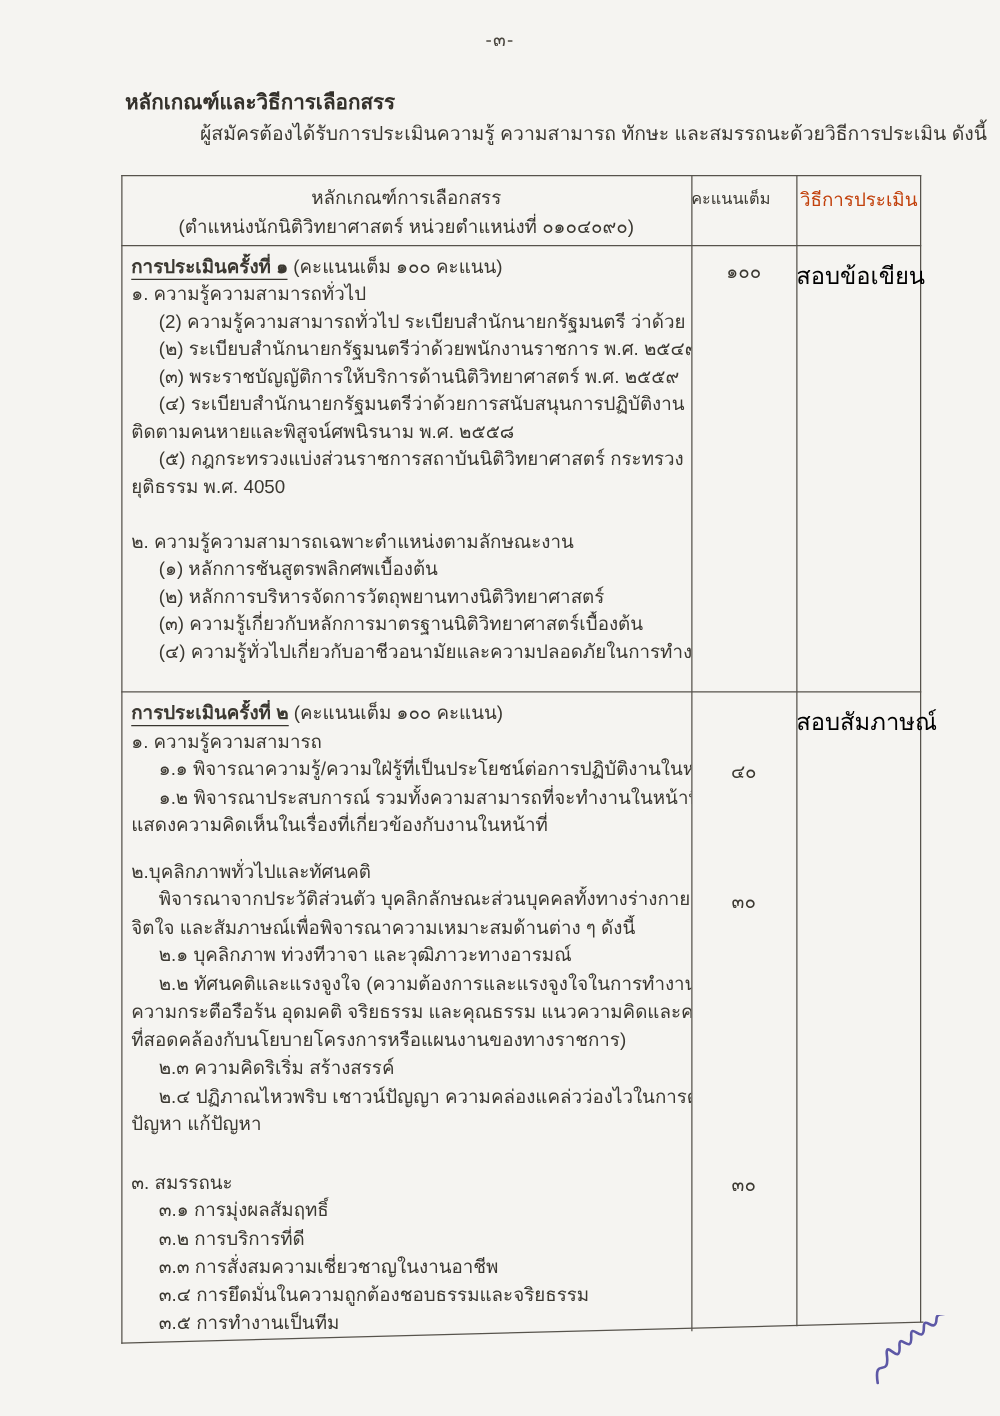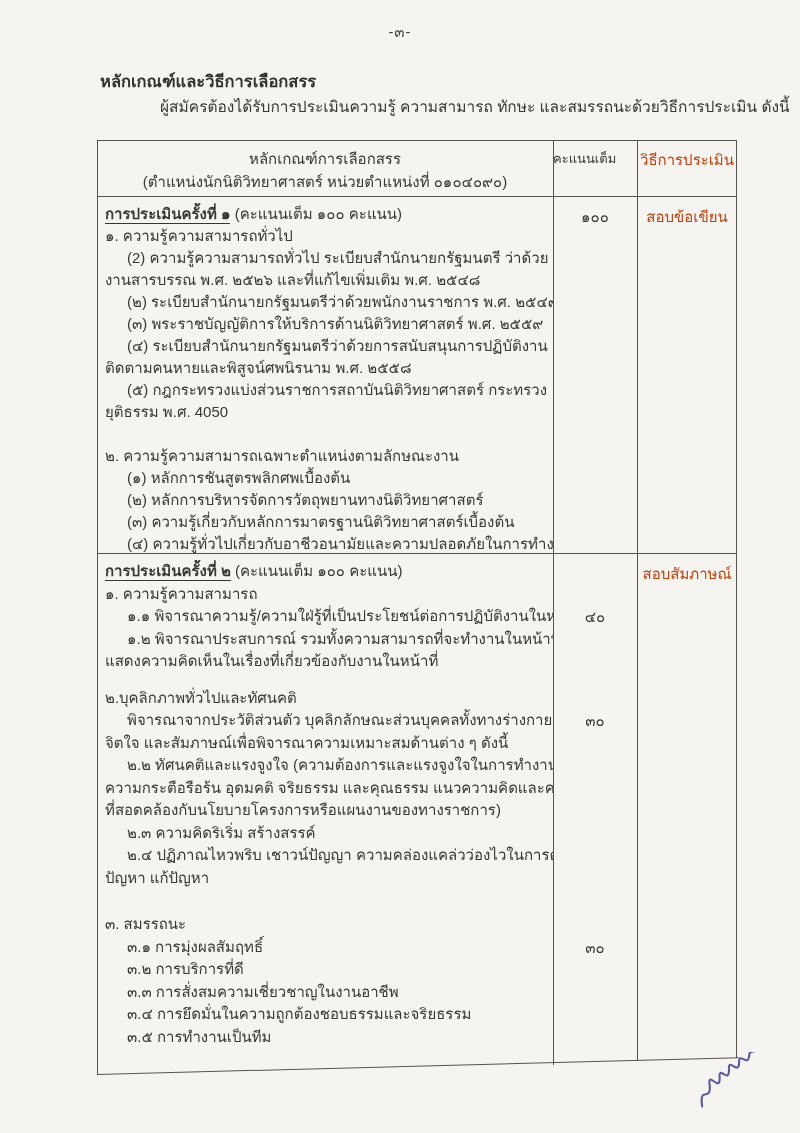--- a/index.html
+++ b/index.html
@@ -57,21 +57,21 @@
   .trest{font-size:15px;}
   .scorecell1{position:absolute;left:456px;top:57px;width:84px;text-align:center;}
   .scorecell1 .score{margin-top:8px;font-size:15px;color:#3b3831;}
   .scorecell2{position:absolute;left:456px;top:414px;width:84px;height:520px;}
   .scorecell2 .score{position:absolute;left:0;width:84px;text-align:center;font-size:15px;color:#3b3831;}
   .score.pos0{top:51px;}
   .score.pos1{top:155px;}
   .score.pos2{top:382px;}
   .methodcell1{position:absolute;left:540px;top:57px;width:100px;text-align:center;}
   .methodcell2{position:absolute;left:540px;top:414px;width:100px;text-align:center;}
-  .method{margin-top:8px;font-size:15px;color:#c2410c;white-space:nowrap;}
+  .method{margin-top:8px;font-size:19px;color:#000000;white-space:nowrap;}
   .signature{position:absolute;left:686px;top:1052px;width:92px;height:56px;}
 </style>
 </head>
 <body>
 
 <div>
 
   <div class="pagenum">-๓-</div>
   <div class="heading">หลักเกณฑ์และวิธีการเลือกสรร</div>
   <div class="intro">ผู้สมัครต้องได้รับการประเมินความรู้ ความสามารถ ทักษะ และสมรรถนะด้วยวิธีการประเมิน ดังนี้</div>
@@ -90,21 +90,20 @@
       <div>หลักเกณฑ์การเลือกสรร</div>
       <div>(ตำแหน่งนักนิติวิทยาศาสตร์ หน่วยตำแหน่งที่ ๐๑๐๔๐๙๐)</div>
     </div>
     <div class="hdr-c2">คะแนนเต็ม</div>
     <div class="hdr-c3">วิธีการประเมิน</div>
 
     <div class="sec1-c1">
       <div class="line i0"><span class="tbu">การประเมินครั้งที่ ๑</span><span class="trest"> (คะแนนเต็ม ๑๐๐ คะแนน)</span></div>
       <div class="line i0">๑. ความรู้ความสามารถทั่วไป</div>
       <div class="line i1">(2) ความรู้ความสามารถทั่วไป ระเบียบสำนักนายกรัฐมนตรี ว่าด้วย</div>
-      <div class="line i0">งานสารบรรณ พ.ศ. ๒๕๒๖ และที่แก้ไขเพิ่มเติม พ.ศ. ๒๕๔๘</div>
       <div class="line i1">(๒) ระเบียบสำนักนายกรัฐมนตรีว่าด้วยพนักงานราชการ พ.ศ. ๒๕๔๗</div>
       <div class="line i1">(๓) พระราชบัญญัติการให้บริการด้านนิติวิทยาศาสตร์ พ.ศ. ๒๕๕๙</div>
       <div class="line i1">(๔) ระเบียบสำนักนายกรัฐมนตรีว่าด้วยการสนับสนุนการปฏิบัติงาน</div>
       <div class="line i0">ติดตามคนหายและพิสูจน์ศพนิรนาม พ.ศ. ๒๕๕๘</div>
       <div class="line i1">(๕) กฎกระทรวงแบ่งส่วนราชการสถาบันนิติวิทยาศาสตร์ กระทรวง</div>
       <div class="line i0">ยุติธรรม พ.ศ. 4050</div>
       <div class="sp1"></div>
       <div class="line i0">๒. ความรู้ความสามารถเฉพาะตำแหน่งตามลักษณะงาน</div>
       <div class="line i1">(๑) หลักการชันสูตรพลิกศพเบื้องต้น</div>
       <div class="line i1">(๒) หลักการบริหารจัดการวัตถุพยานทางนิติวิทยาศาสตร์</div>
@@ -121,20 +120,21 @@
     <div class="sec2-c1">
       <div class="line i0"><span class="tbu">การประเมินครั้งที่ ๒</span><span class="trest"> (คะแนนเต็ม ๑๐๐ คะแนน)</span></div>
       <div class="line i0">๑. ความรู้ความสามารถ</div>
       <div class="line i1">๑.๑ พิจารณาความรู้/ความใฝ่รู้ที่เป็นประโยชน์ต่อการปฏิบัติงานในหน้าที่</div>
       <div class="line i1">๑.๒ พิจารณาประสบการณ์ รวมทั้งความสามารถที่จะทำงานในหน้าที่และ</div>
       <div class="line i0">แสดงความคิดเห็นในเรื่องที่เกี่ยวข้องกับงานในหน้าที่</div>
       <div class="sp2"></div>
       <div class="line i0">๒.บุคลิกภาพทั่วไปและทัศนคติ</div>
       <div class="line i1">พิจารณาจากประวัติส่วนตัว บุคลิกลักษณะส่วนบุคคลทั้งทางร่างกายและ</div>
       <div class="line i0">จิตใจ และสัมภาษณ์เพื่อพิจารณาความเหมาะสมด้านต่าง ๆ ดังนี้</div>
+      <div class="line i1">๒.๑ บุคลิกภาพ ท่วงทีวาจา และวุฒิภาวะทางอารมณ์</div>
       <div class="line i1">๒.๒ ทัศนคติและแรงจูงใจ (ความต้องการและแรงจูงใจในการทำงาน</div>
       <div class="line i0">ความกระตือรือร้น อุดมคติ จริยธรรม และคุณธรรม แนวความคิดและความเชื่อ</div>
       <div class="line i0">ที่สอดคล้องกับนโยบายโครงการหรือแผนงานของทางราชการ)</div>
       <div class="line i1">๒.๓ ความคิดริเริ่ม สร้างสรรค์</div>
       <div class="line i1">๒.๔ ปฏิภาณไหวพริบ เชาวน์ปัญญา ความคล่องแคล่วว่องไวในการตอบ</div>
       <div class="line i0">ปัญหา แก้ปัญหา</div>
       <div class="sp3"></div>
       <div class="line i0">๓. สมรรถนะ</div>
       <div class="line i1">๓.๑ การมุ่งผลสัมฤทธิ์</div>
       <div class="line i1">๓.๒ การบริการที่ดี</div>

